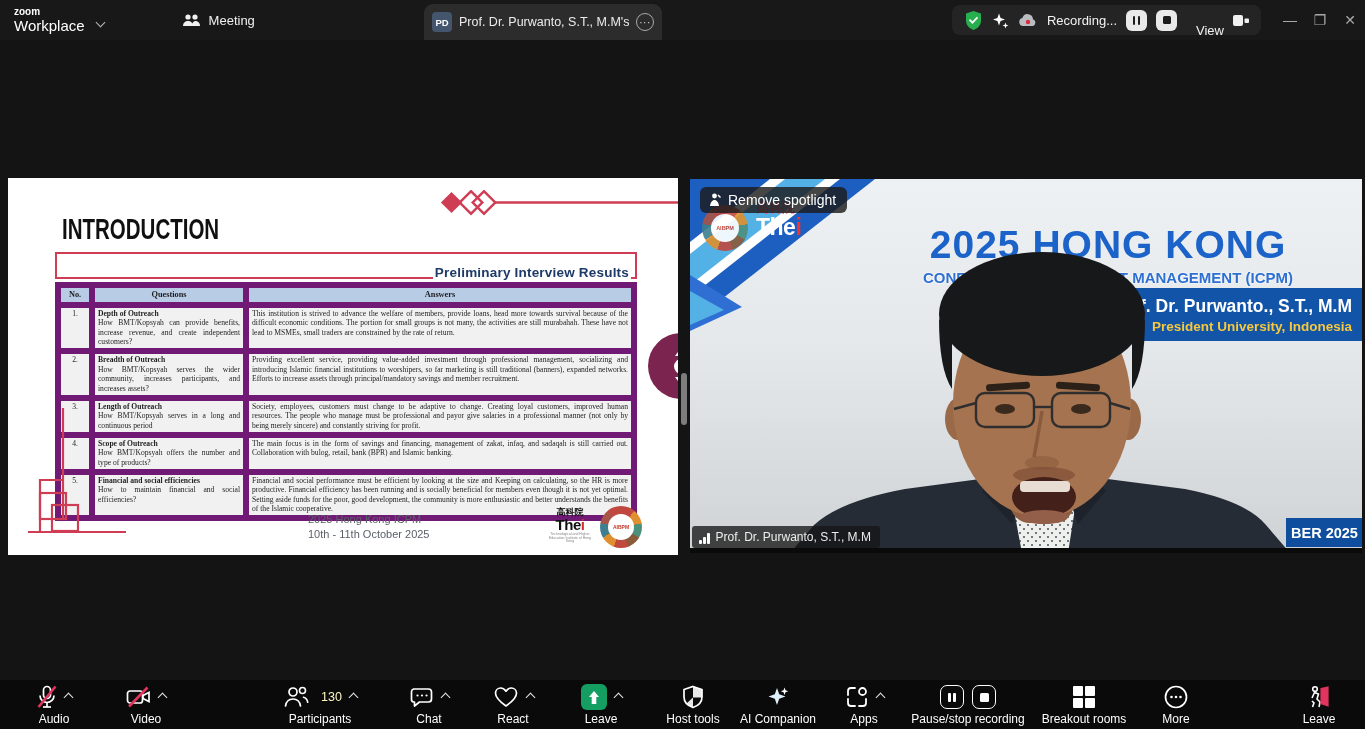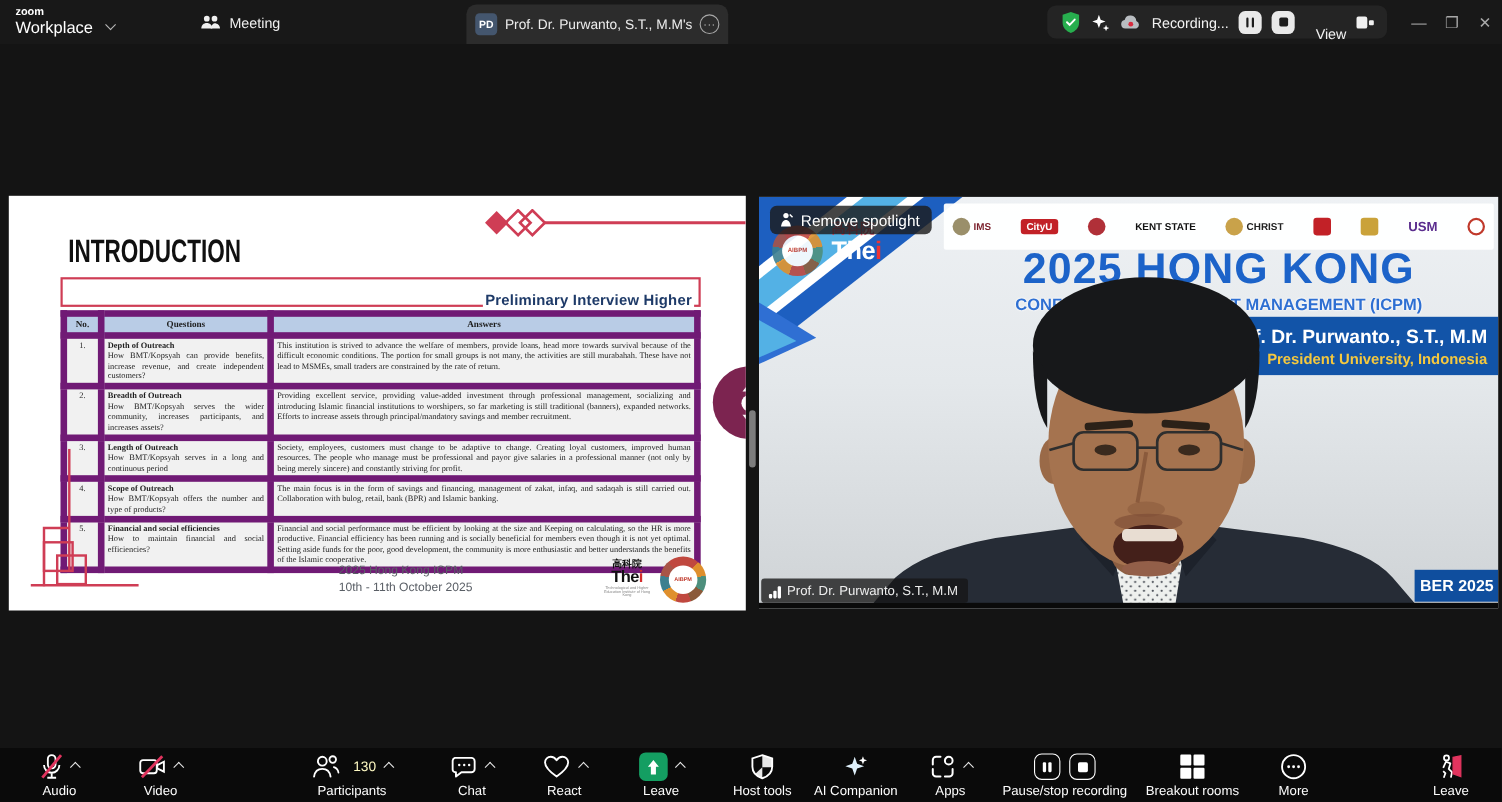--- a/index.html
+++ b/index.html
@@ -159,21 +159,21 @@
 
   <section class="slide">
     <svg style="position:absolute;right:0;top:12px" width="240" height="26" viewBox="0 0 240 26">
       <rect x="6" y="5" width="15" height="15" transform="rotate(45 13.5 12.5)" fill="#cf3d55"></rect>
       <rect x="25" y="4.5" width="16" height="16" transform="rotate(45 33 12.5)" fill="none" stroke="#cf3d55" stroke-width="2.4"></rect>
       <rect x="38" y="4.5" width="16" height="16" transform="rotate(45 46 12.5)" fill="none" stroke="#cf3d55" stroke-width="2.4"></rect>
       <line x1="56" y1="12.5" x2="240" y2="12.5" stroke="#cf3d55" stroke-width="2.6"></line>
     </svg>
     <h1 class="intro">INTRODUCTION</h1>
     <div class="titlebox">
-      <span class="t">Preliminary Interview Higher</span>
+      <span class="t">Preliminary Interview Results</span>
     </div>
     <table class="ptable">
       <thead>
         <tr>
           <th style="width:34px">No.</th>
           <th style="width:154px">Questions</th>
           <th>Answers</th>
         </tr>
       </thead>
       <tbody>
@@ -237,45 +237,20 @@
   <section class="video">
     <svg class="stripes" width="672" height="374" viewBox="0 0 672 374">
       <polygon points="0,0 185,0 0,145" fill="#1d5fc0"></polygon>
       <polygon points="0,0 150,0 0,118" fill="#fff"></polygon>
       <polygon points="0,0 135,0 0,106" fill="#53b1e5"></polygon>
       <polygon points="0,0 95,0 0,75" fill="#fff"></polygon>
       <polygon points="0,0 80,0 0,63" fill="#1d5fc0"></polygon>
       <polygon points="0,96 52,128 0,152" fill="#2f6fd3"></polygon>
       <polygon points="0,112 34,131 0,146" fill="#53b1e5"></polygon>
     </svg>
-    <div class="logostrip">
-      <span class="lg" style="color:#7a1f2b">
-          <i class="dotc" style="background:#9a8f6a"></i>
-          <span>IMS</span>
-        </span>
-      <span class="cityu">CityU</span>
-      <span class="lg">
-          <i class="dotc" style="background:#b03038"></i>
-        </span>
-      <span class="lg" style="color:#111">KENT STATE</span>
-      <span class="lg" style="color:#222">
-          <i class="dotc" style="background:#c9a24a"></i>
-          <span>CHRIST</span>
-        </span>
-      <span class="lg">
-          <i class="dotc" style="background:#c22127;border-radius:3px"></i>
-        </span>
-      <span class="lg">
-          <i class="dotc" style="background:#caa23a;border-radius:3px"></i>
-        </span>
-      <span class="lg" style="color:#5b2d8e;font-size:12px">USM</span>
-      <span class="lg">
-          <i class="dotc" style="background:#fff;border:2px solid #c0392b"></i>
-        </span>
-    </div>
     <div class="bigtitle">2025 HONG KONG</div>
     <div class="subtitle">CONFERENCE OF PROJECT MANAGEMENT (ICPM)</div>
     <div class="quote">on in Creativity, Management, IT, and Fashion"</div>
     <div class="aibpm-ring vid-aibpm">
       <span class="inner">AIBPM</span>
     </div>
     <div class="vid-thei">
       <div class="cn">高科院</div>
       <div class="en"><span>The</span><i>i</i></div>
     </div>

